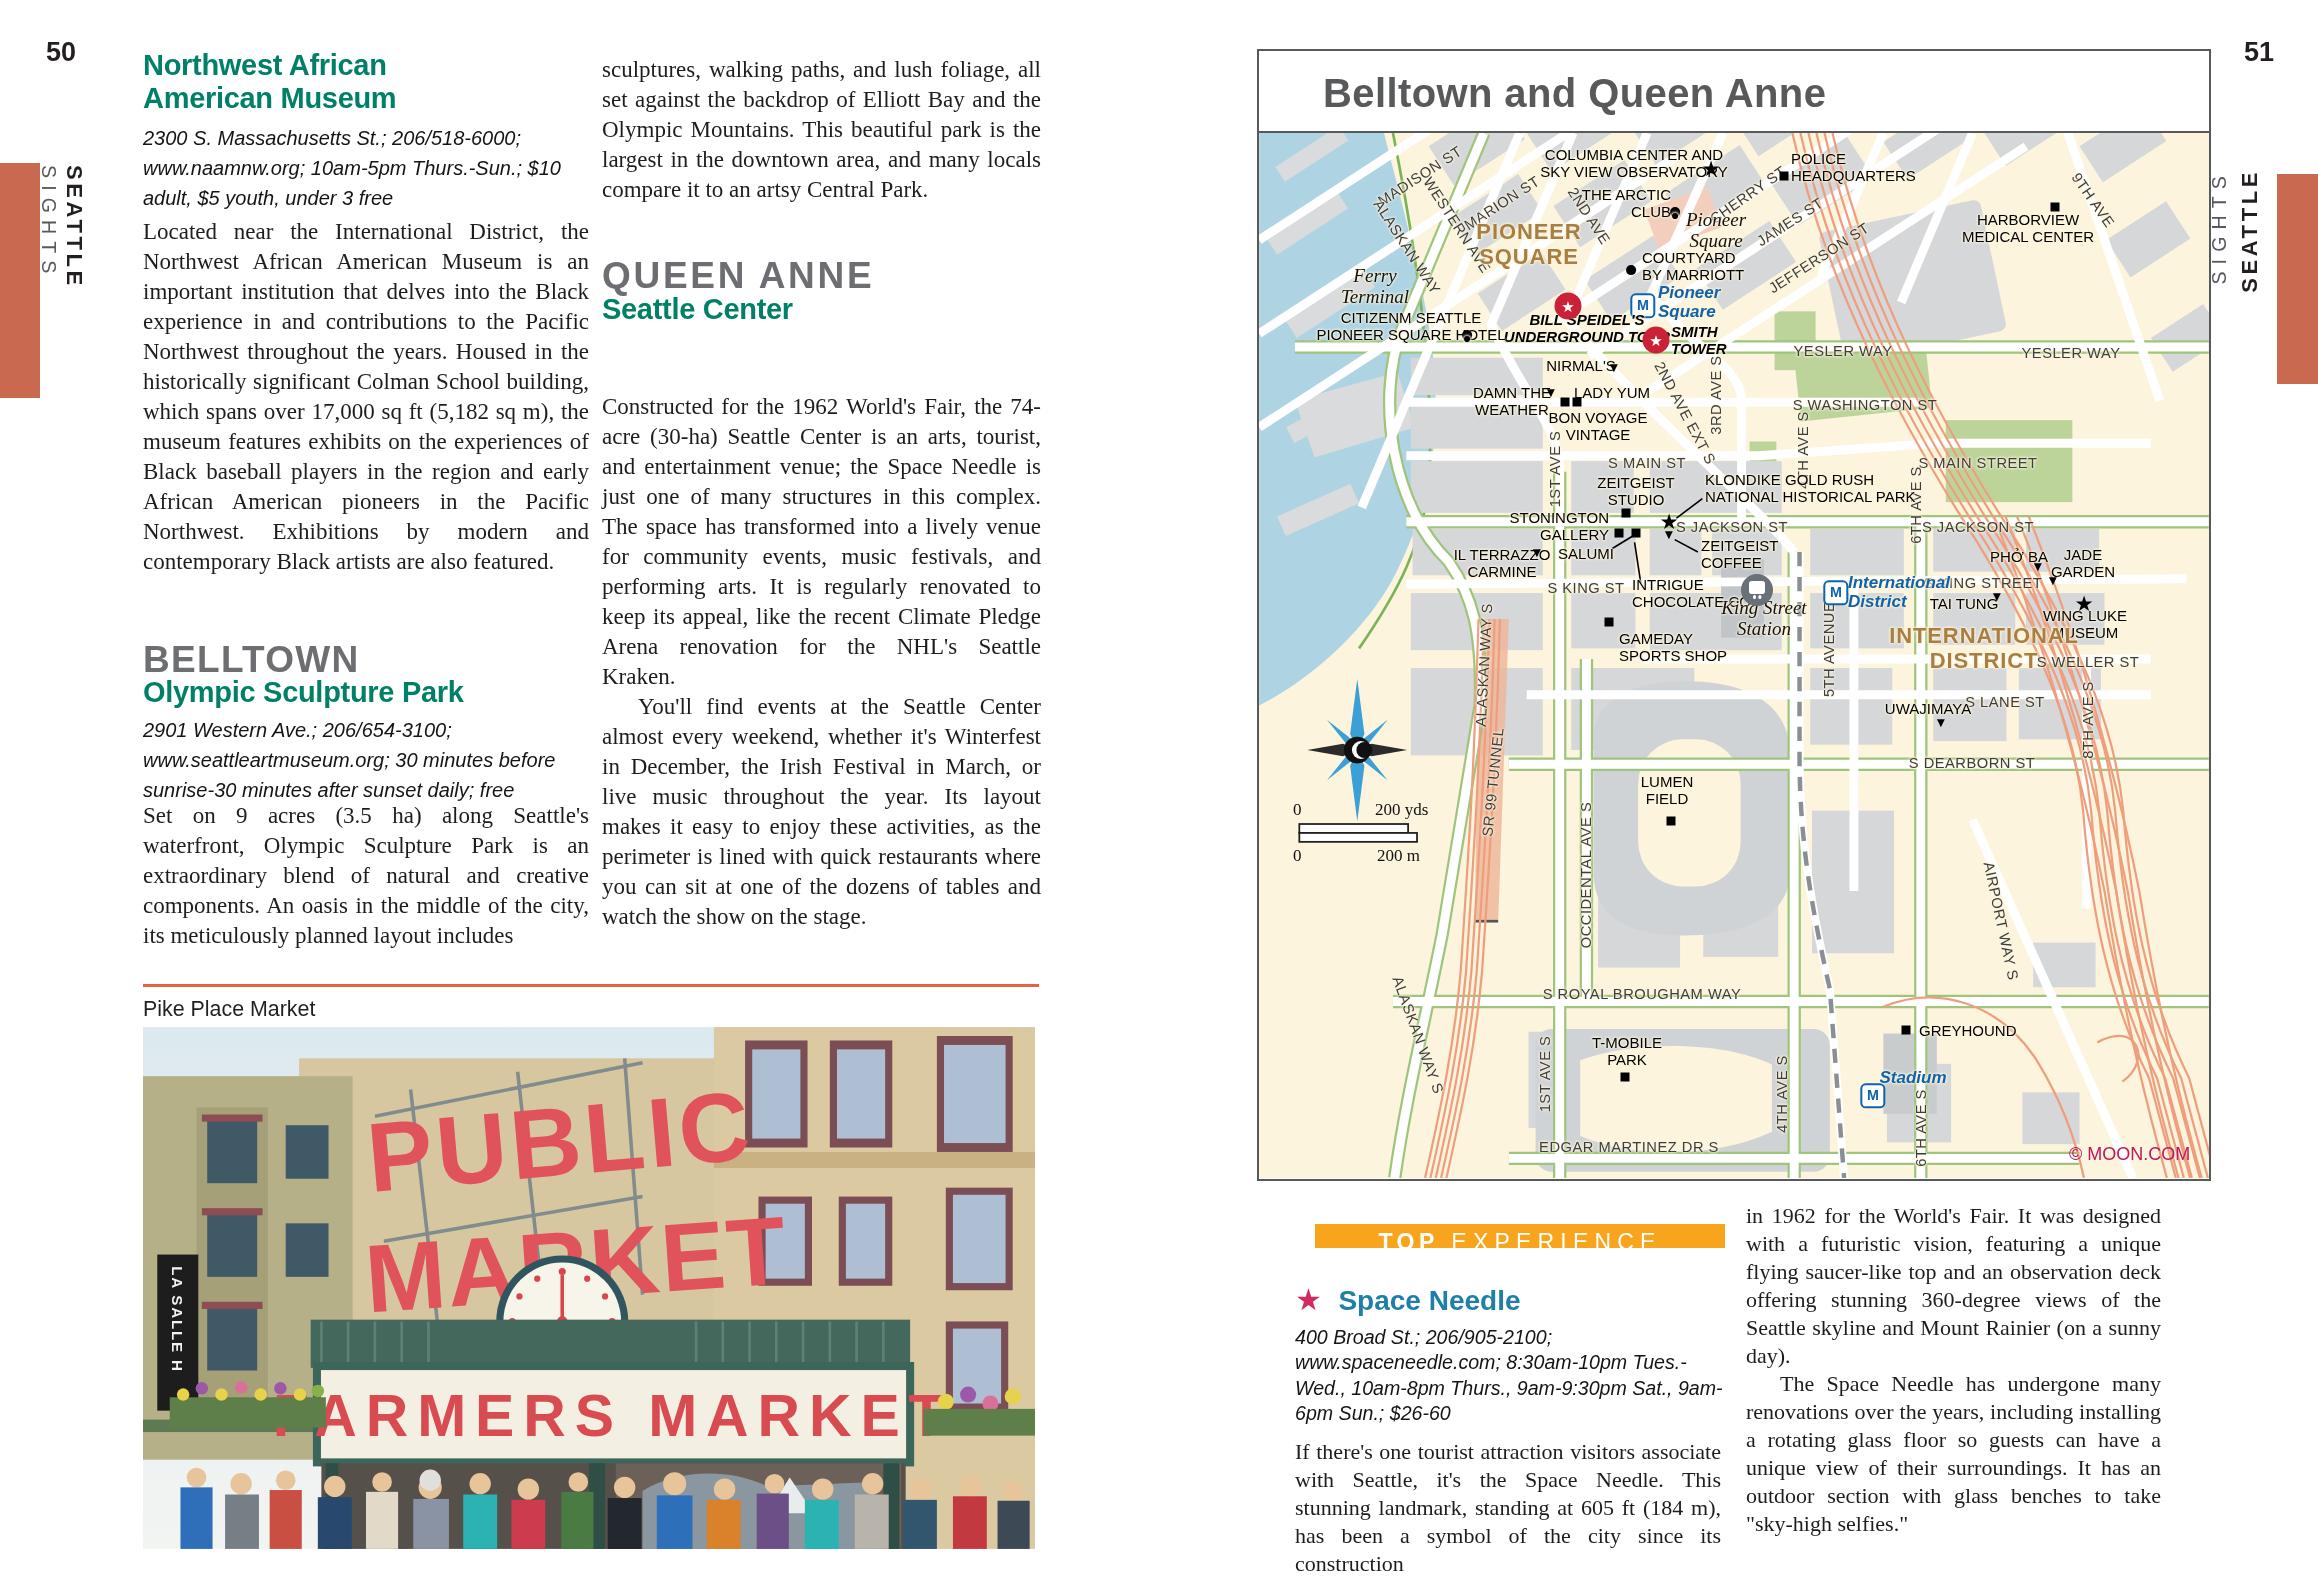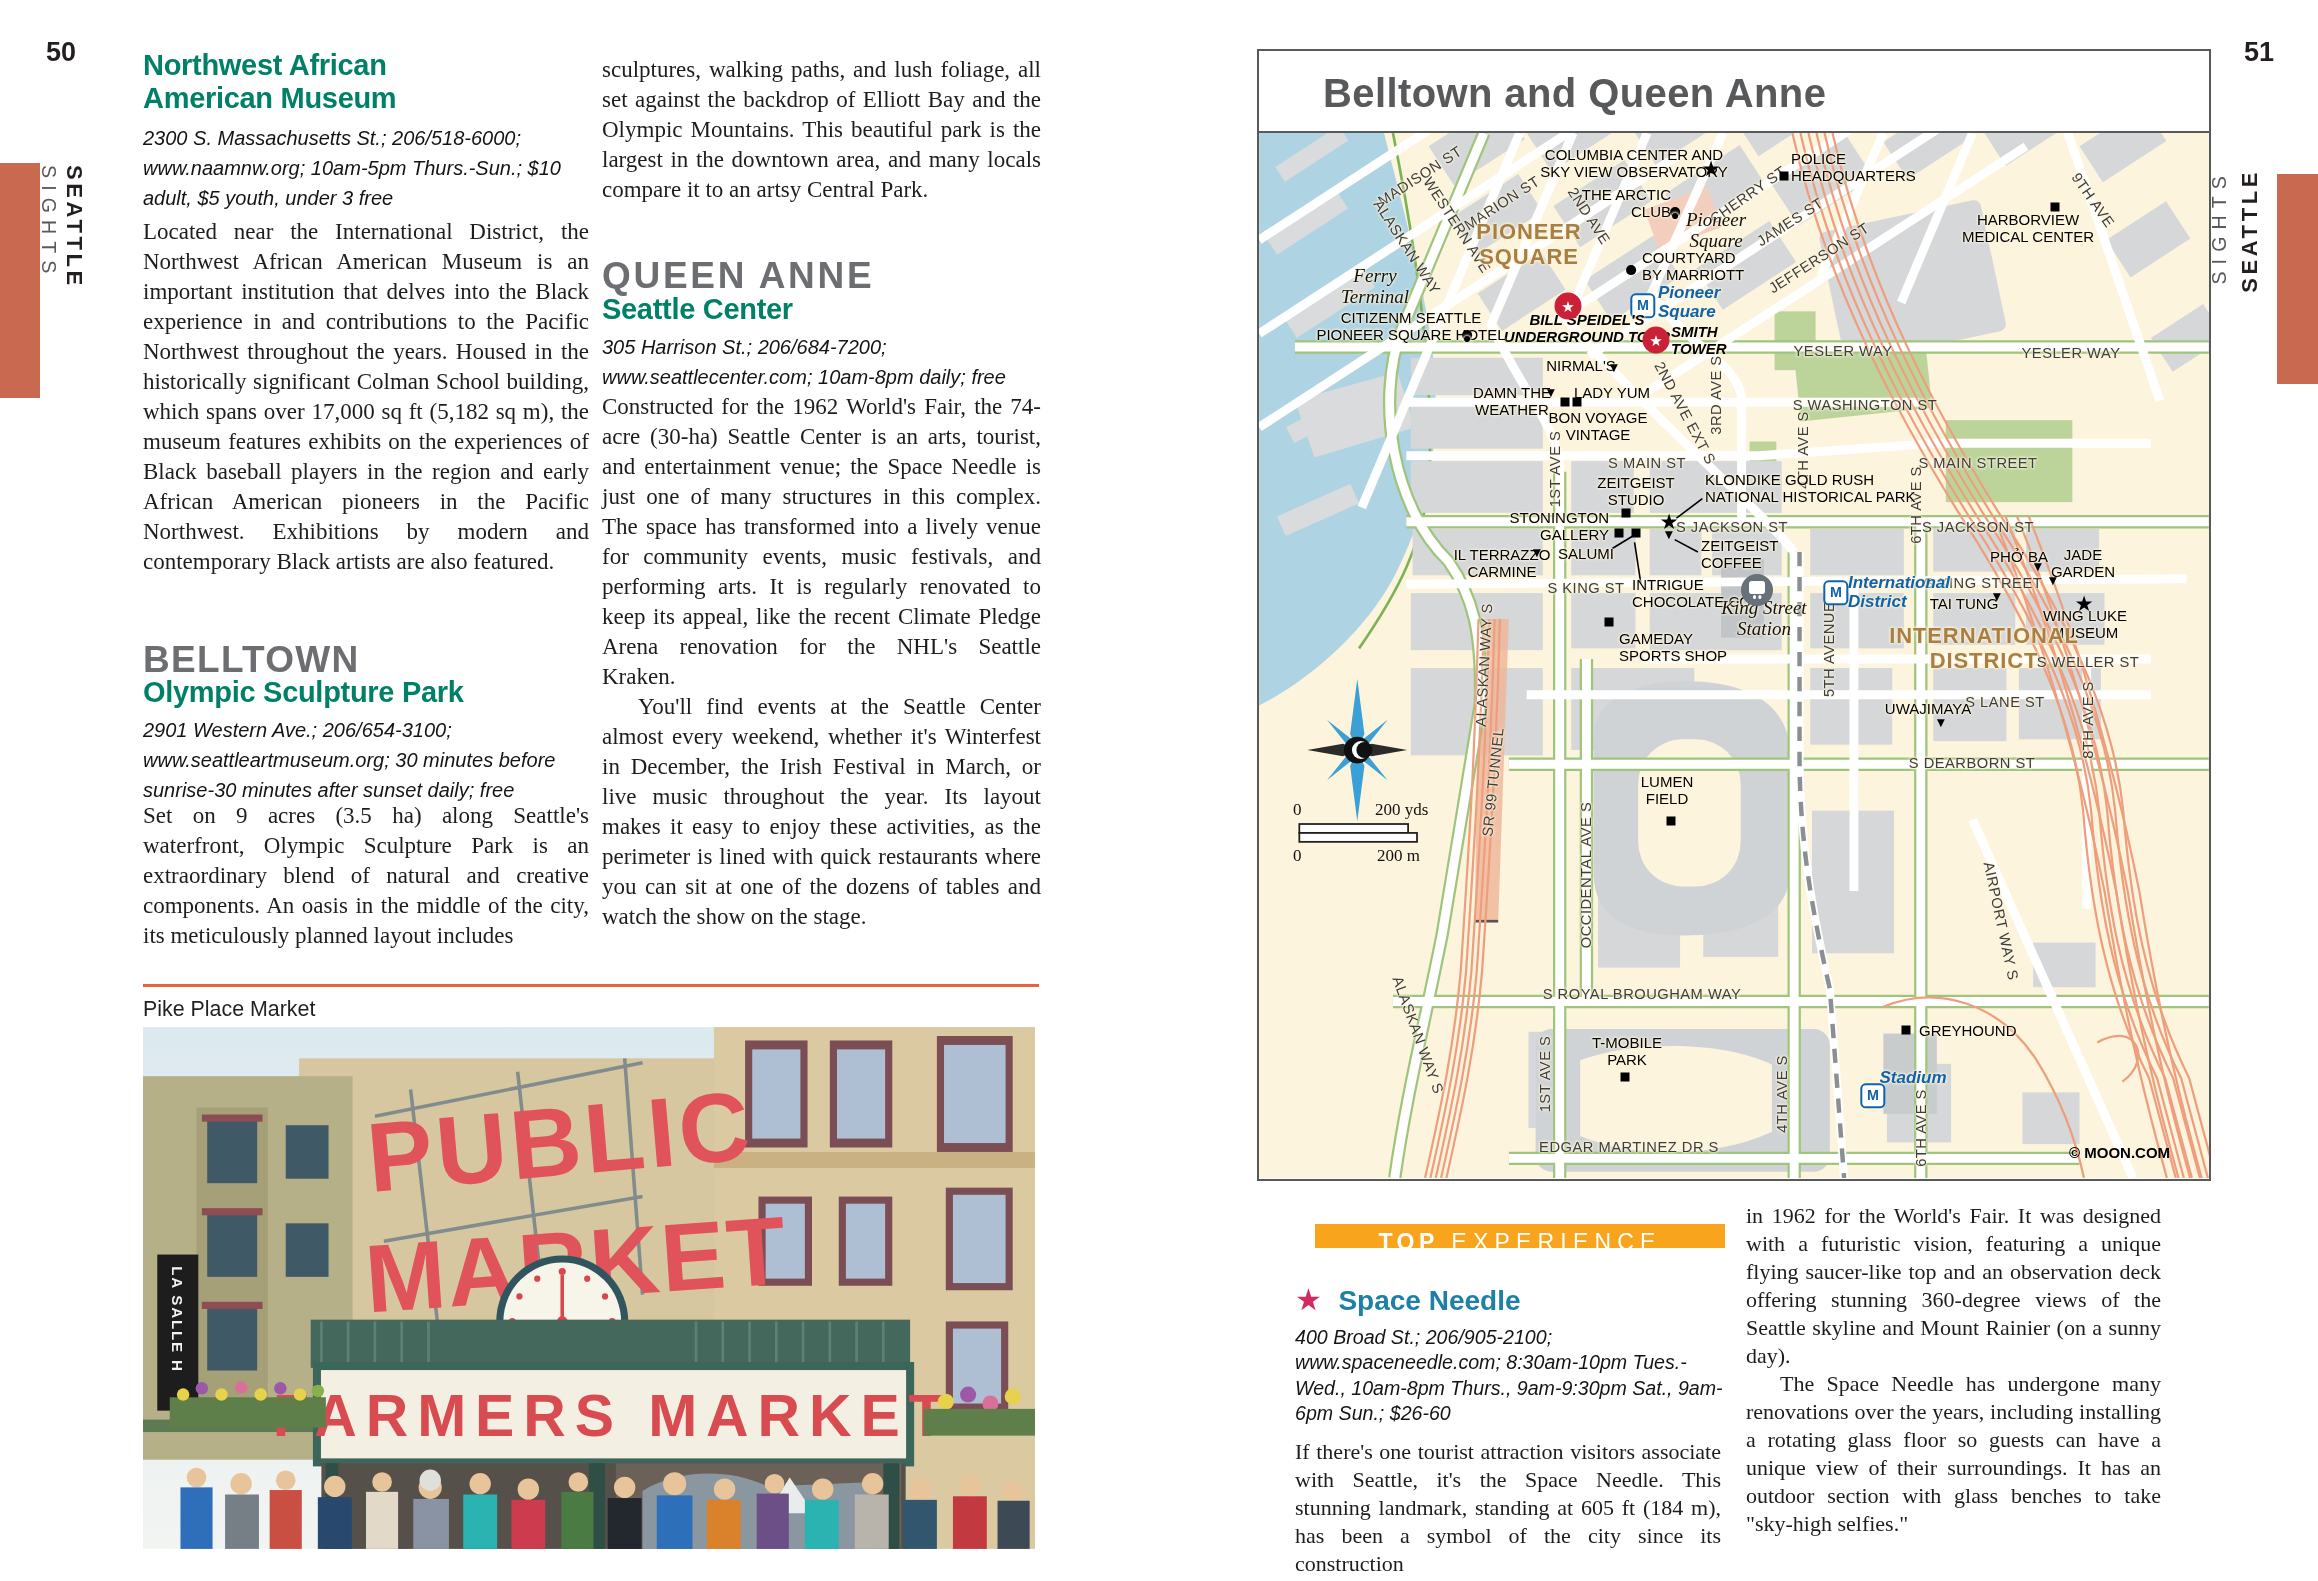--- a/index.html
+++ b/index.html
@@ -28,21 +28,21 @@
   .maptitle{font-size:40px;font-weight:700;color:#58595b;letter-spacing:0.4px;}
   .mapbody{position:absolute;overflow:hidden;background:#fcf4dc;}
   .ml{position:absolute;white-space:pre-line;text-align:center;transform:translate(-50%,-50%);
       text-shadow:0 0 2.7px #fcf4dc,0 0 2.7px #fcf4dc,0 0 3.6px #fcf4dc;}
   .st{font-size:14.7px;color:#3c3d3f;letter-spacing:0.5px;white-space:pre;}
   .poi{font-size:15px;font-weight:400;color:#000000;line-height:17px;}
   .poii{font-size:15px;font-weight:700;font-style:italic;color:#000;line-height:17px;}
   .region{font-size:22px;font-weight:700;color:#a97e42;letter-spacing:0.9px;line-height:25px;}
   .area{font-family:"Liberation Serif",serif;font-style:italic;font-size:19px;color:#111;line-height:20.5px;}
   .transit{font-style:italic;font-weight:700;font-size:17px;color:#0f63ad;line-height:19px;}
-  .credit{font-size:15px;font-weight:700;color:#000000;}
+  .credit{font-size:18px;font-weight:400;color:#be185d;}
   .scaletxt{font-family:"Liberation Serif",serif;font-size:17px;color:#111;}
   .mkstar{font-size:21.4px;color:#000;line-height:21.4px;text-shadow:none;}
   .mktri{font-size:13.4px;color:#000;line-height:13.4px;text-shadow:none;}
   .mksq{width:9px;height:9px;background:#000;}
   .mkdot{width:9.8px;height:9.8px;border-radius:50%;background:#000;}
   .mkstarred{width:27px;height:27px;border-radius:50%;background:#cb2136;color:#fff;
              font-size:15px;line-height:27px;text-align:center;text-shadow:none;}
   .mkm{width:21.4px;height:21.4px;background:#fff;border:2.7px solid #0f63ad;border-radius:5.4px;
        color:#0f63ad;font-weight:700;font-size:14.3px;line-height:20.5px;text-align:center;text-shadow:none;}
   .mktrain{width:32px;height:32px;border-radius:50%;background:#68707a;}
@@ -78,21 +78,20 @@
   <div class="abs info" style="left:143px;top:123px;width:446px;">2300 S. Massachusetts St.; 206/518-6000; www.naamnw.org; 10am-5pm Thurs.-Sun.; $10 adult, $5 youth, under 3 free</div>
   <div class="abs serif" style="left:143px;top:217px;width:446px;">Located near the International District, the Northwest African American Museum is an important institution that delves into the Black experience in and contributions to the Pacific Northwest throughout the years. Housed in the historically significant Colman School building, which spans over 17,000 sq ft (5,182 sq m), the museum features exhibits on the experiences of Black baseball players in the region and early African American pioneers in the Pacific Northwest. Exhibitions by modern and contemporary Black artists are also featured.</div>
   <div class="abs h1" style="left:143px;top:639px;">BELLTOWN</div>
   <div class="abs h2" style="left:143px;top:676px;width:464px;">Olympic Sculpture Park</div>
   <div class="abs info" style="left:143px;top:715px;width:446px;">2901 Western Ave.; 206/654-3100; www.seattleartmuseum.org; 30 minutes before sunrise-30 minutes after sunset daily; free</div>
   <div class="abs serif" style="left:143px;top:801px;width:446px;">Set on 9 acres (3.5 ha) along Seattle's waterfront, Olympic Sculpture Park is an extraordinary blend of natural and creative components. An oasis in the middle of the city, its meticulously planned layout includes</div>
 
   <div class="abs serif" style="left:602px;top:55px;width:439px;">sculptures, walking paths, and lush foliage, all set against the backdrop of Elliott Bay and the Olympic Mountains. This beautiful park is the largest in the downtown area, and many locals compare it to an artsy Central Park.</div>
   <div class="abs h1" style="left:602px;top:255px;letter-spacing:2.7px;">QUEEN ANNE</div>
   <div class="abs h2" style="left:602px;top:293px;width:439px;">Seattle Center</div>
-  <div class="abs info" style="left:602px;top:332px;width:439px;">305 Harrison St.; 206/684-7200; www.seattlecenter.com; 10am-8pm daily; free</div>
   <div class="abs serif" style="left:602px;top:392px;width:439px;">
     <p>Constructed for the 1962 World's Fair, the 74-acre (30-ha) Seattle Center is an arts, tourist, and entertainment venue; the Space Needle is just one of many structures in this complex. The space has transformed into a lively venue for community events, music festivals, and performing arts. It is regularly renovated to keep its appeal, like the recent Climate Pledge Arena renovation for the NHL's Seattle Kraken.</p>
     <p class="ind">You'll find events at the Seattle Center almost every weekend, whether it's Winterfest in December, the Irish Festival in March, or live music throughout the year. Its layout makes it easy to enjoy these activities, as the perimeter is lined with quick restaurants where you can sit at one of the dozens of tables and watch the show on the stage.</p>
   </div>
 
   <div class="abs rule" style="left:143px;top:984px;width:896px;"></div>
   <div class="abs caption" style="left:143px;top:997px;">Pike Place Market</div>
   <div class="abs" style="left:143px;top:1027px;width:892px;height:522px;">
     <svg width="892" height="522" viewBox="0 0 1000 585">
       <defs>

